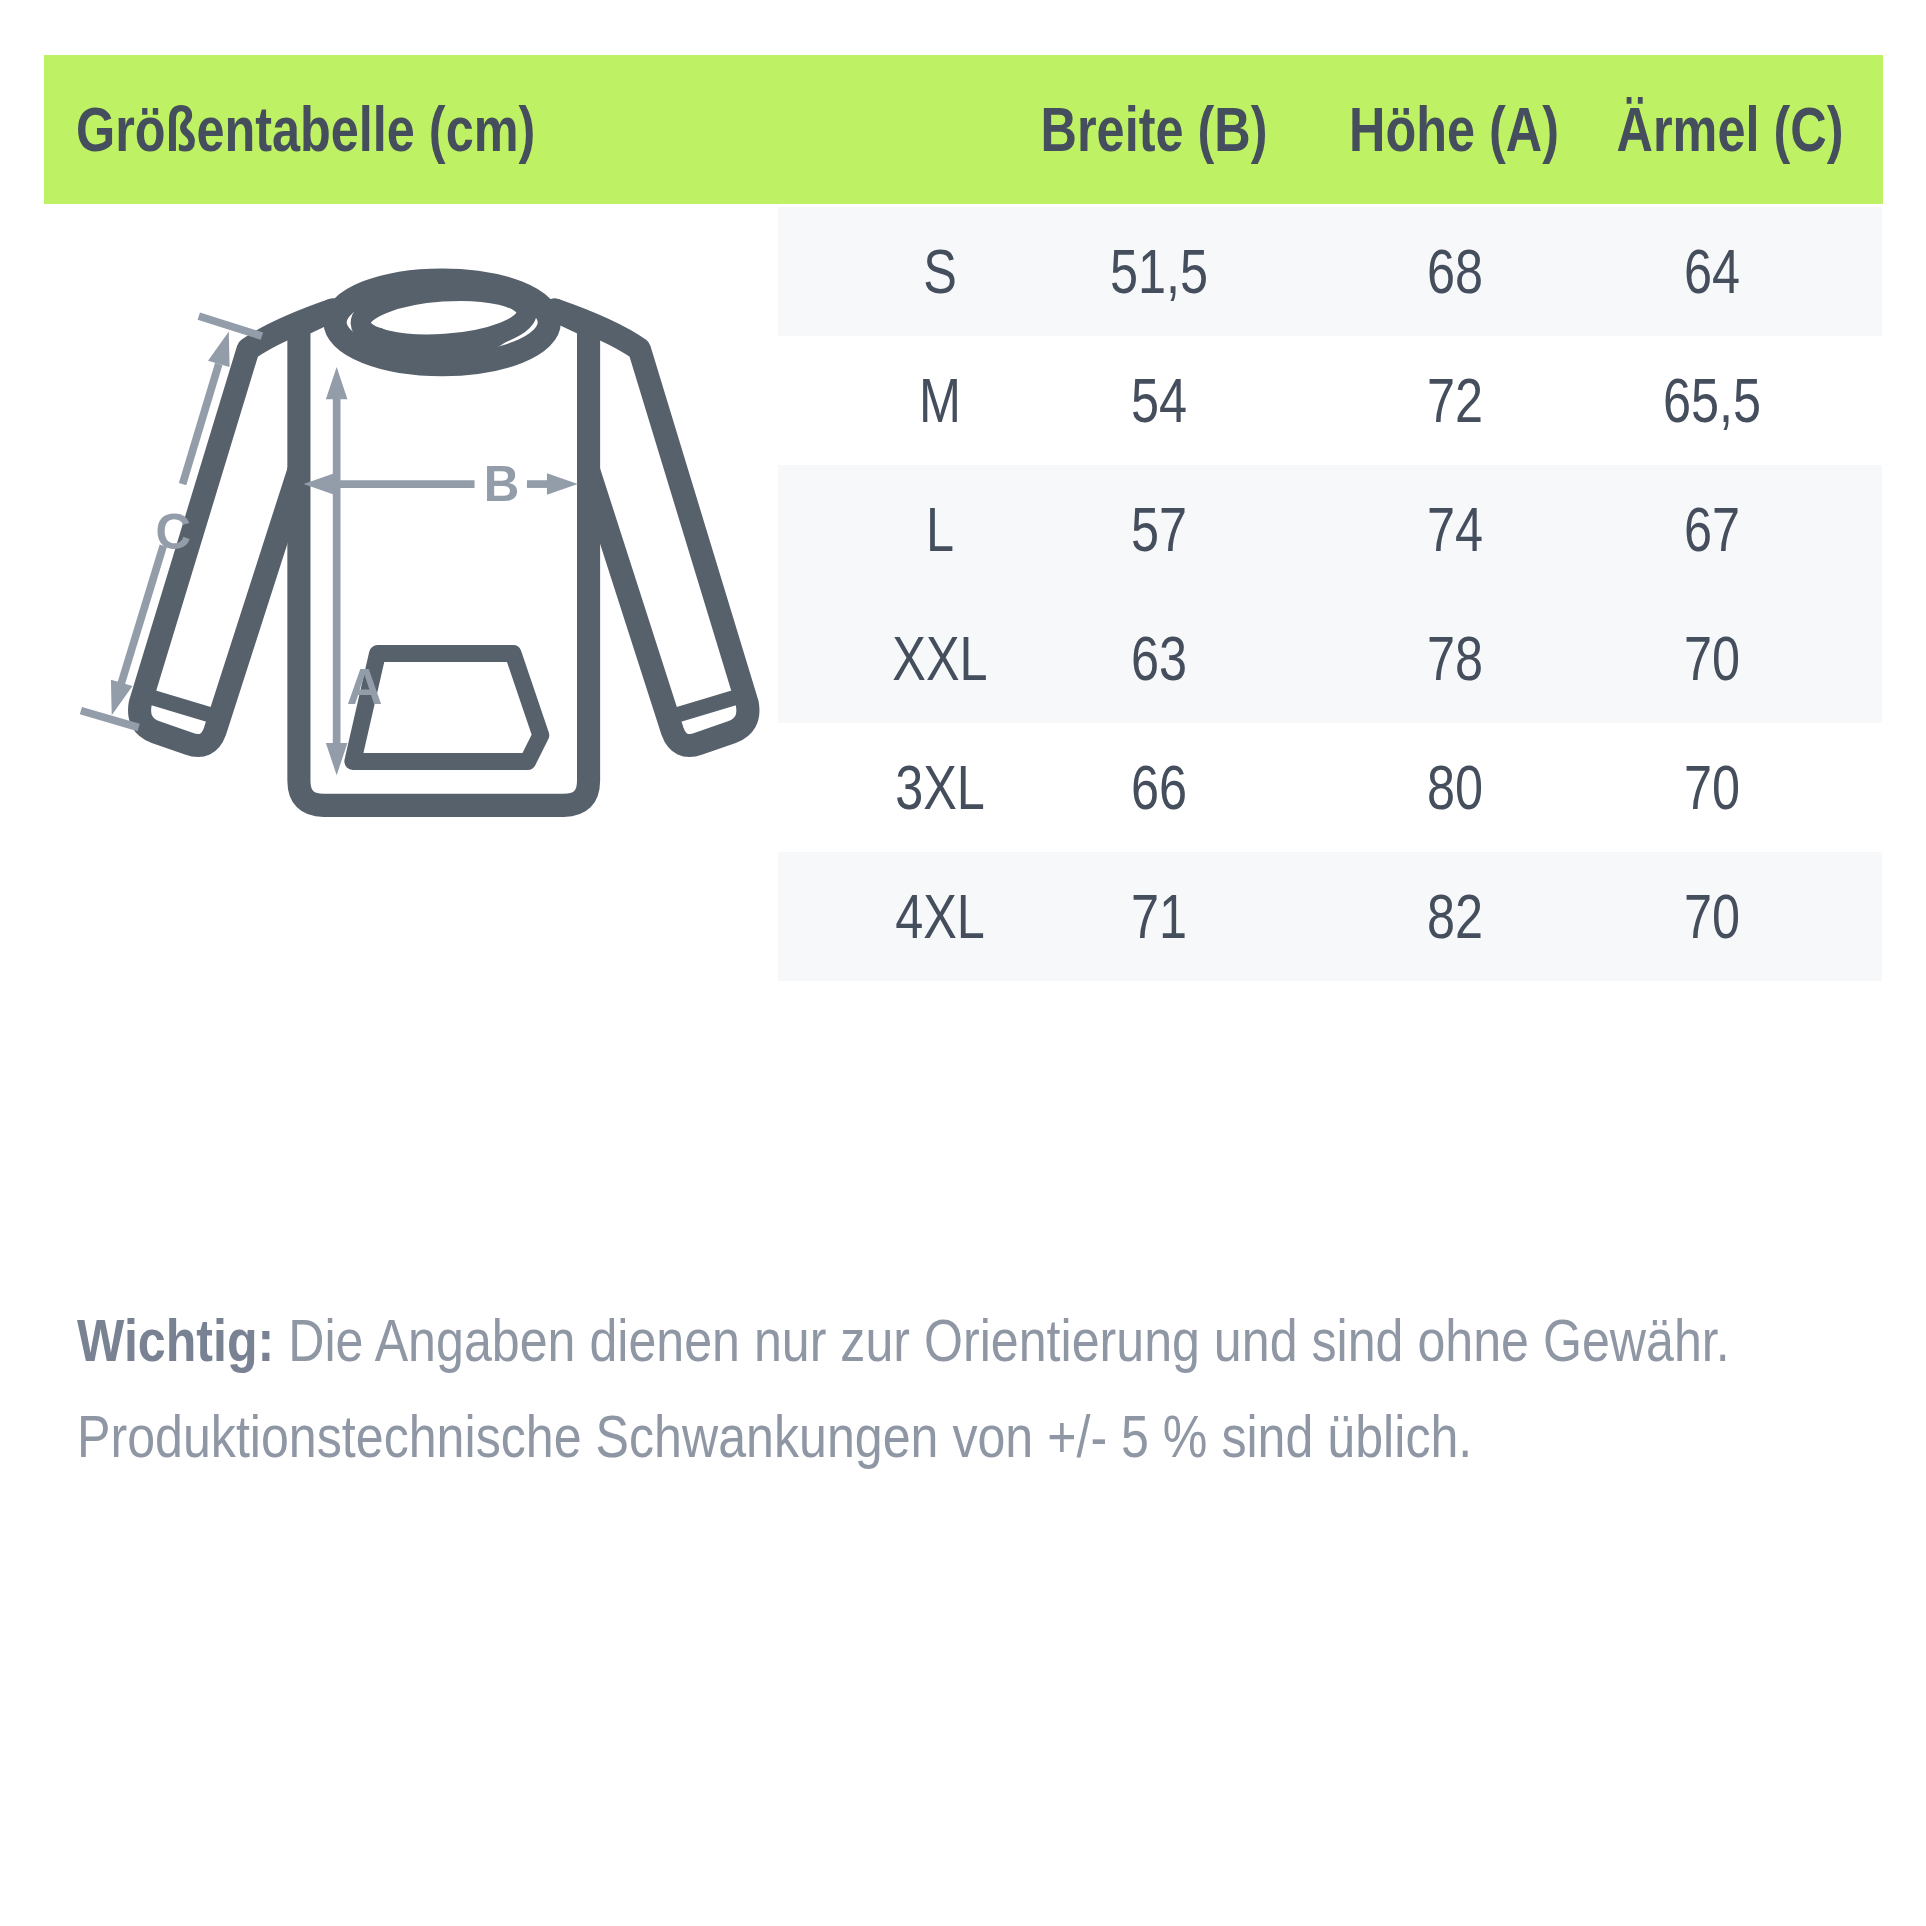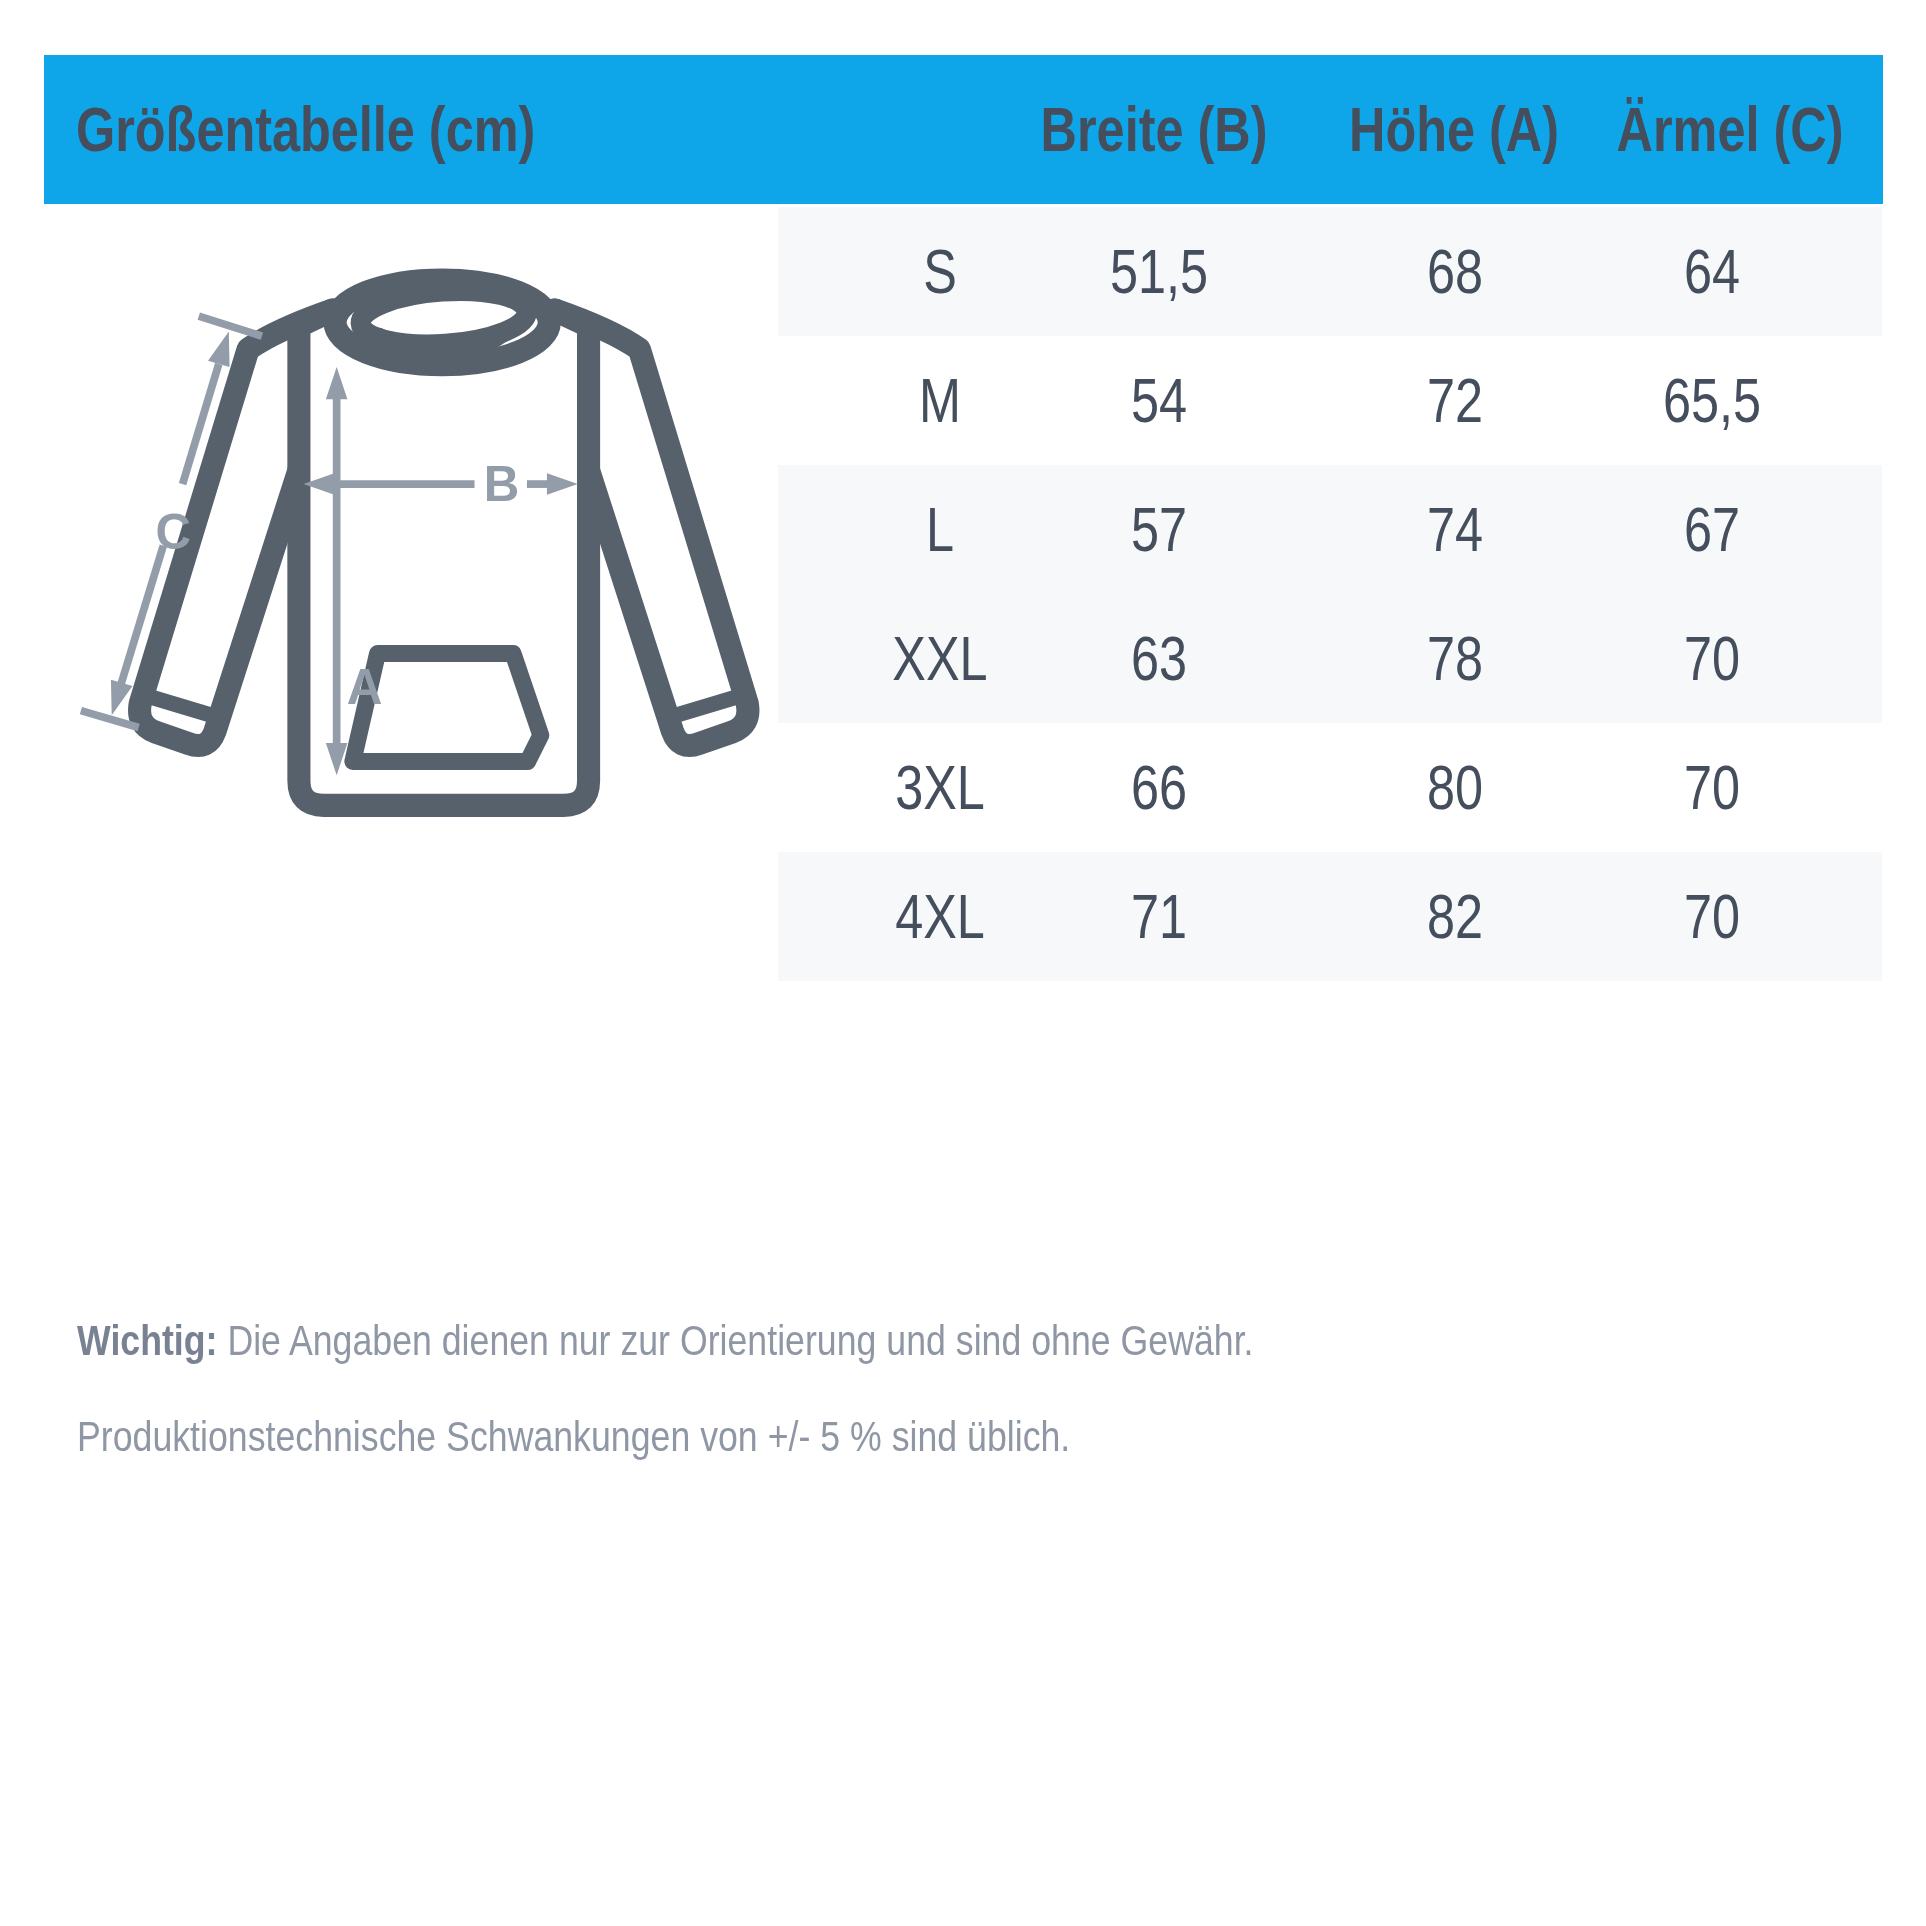--- a/index.html
+++ b/index.html
@@ -5,21 +5,21 @@
   html,body { margin:0; padding:0; }
   body {
     width:1926px; height:1926px; position:relative;
     background:#ffffff; overflow:hidden;
     font-family:"Liberation Sans", sans-serif;
     color:#454e5c;
   }
   
   .header-band {
     position:absolute; left:44px; top:55px; width:1839px; height:149px;
-    background:#0ea5e9;
+    background:#bef264;
   }
   .chart-title {
     position:absolute; left:32px; top:0; height:149px; line-height:149px;
     font-size:63px; font-weight:bold; white-space:nowrap;
     display:inline-block; transform:scaleX(0.8); transform-origin:left center;
   }
   .col-label {
     position:absolute; top:0; height:149px; line-height:149px;
     font-size:63px; font-weight:bold; white-space:nowrap;
     display:inline-block; transform:translateX(-50%) scaleX(0.8); transform-origin:center;
@@ -40,21 +40,21 @@
   }
   .cell-size   { left:162px; }
   .cell-breite { left:381px; }
   .cell-hoehe  { left:677px; }
   .cell-aermel { left:934px; }
   
   .diagram-wrap { position:absolute; left:46px; top:216px; width:740px; height:624px; }
   
   .footer-note {
     position:absolute; left:77px; top:1293px; width:1834px;
-    font-size:42px; line-height:96px; color:#8f97a5;
+    font-size:59px; line-height:96px; color:#8f97a5;
   }
   .footer-line { white-space:nowrap; }
   .footer-line .inner {
     display:inline-block; transform:scaleX(0.85); transform-origin:left center;
     white-space:nowrap;
   }
   .footer-bold { font-weight:bold; color:#798292; }
 </style>
 </head>
 <body>

